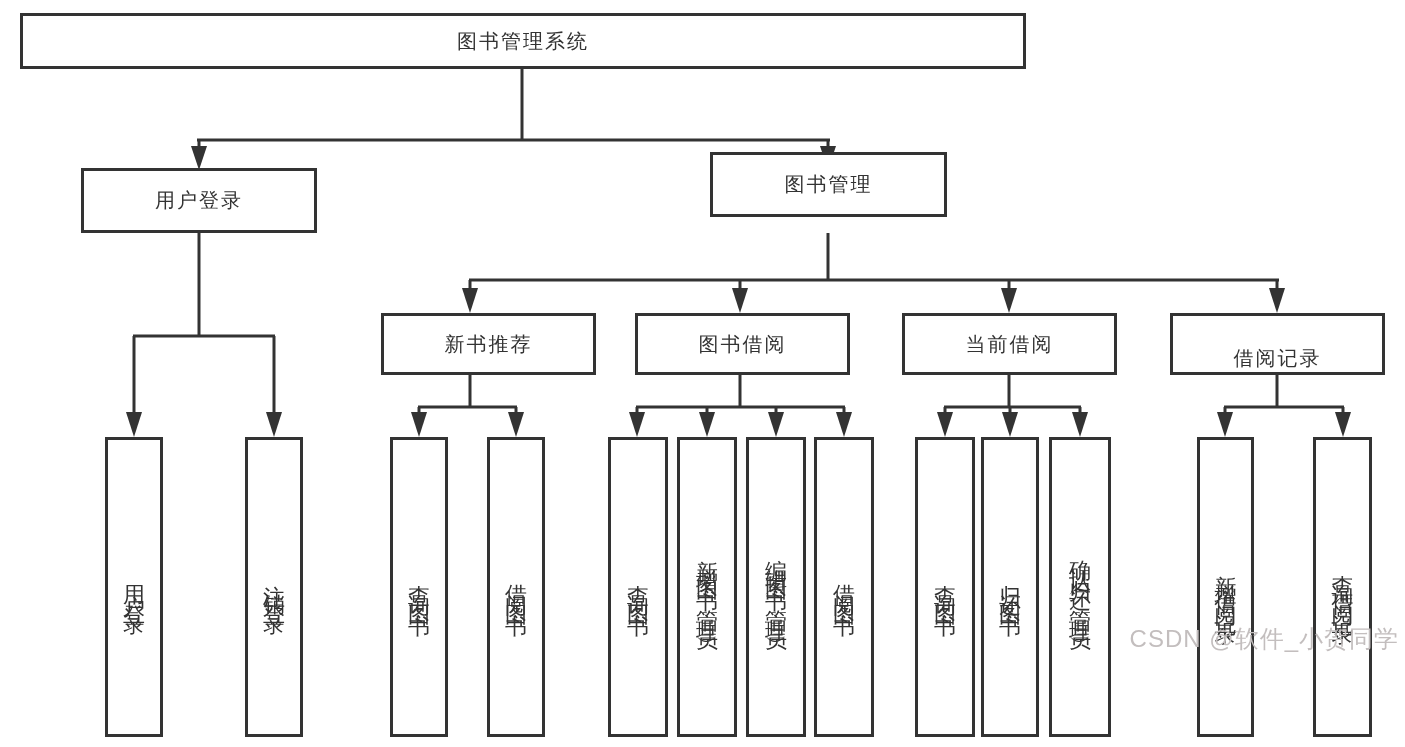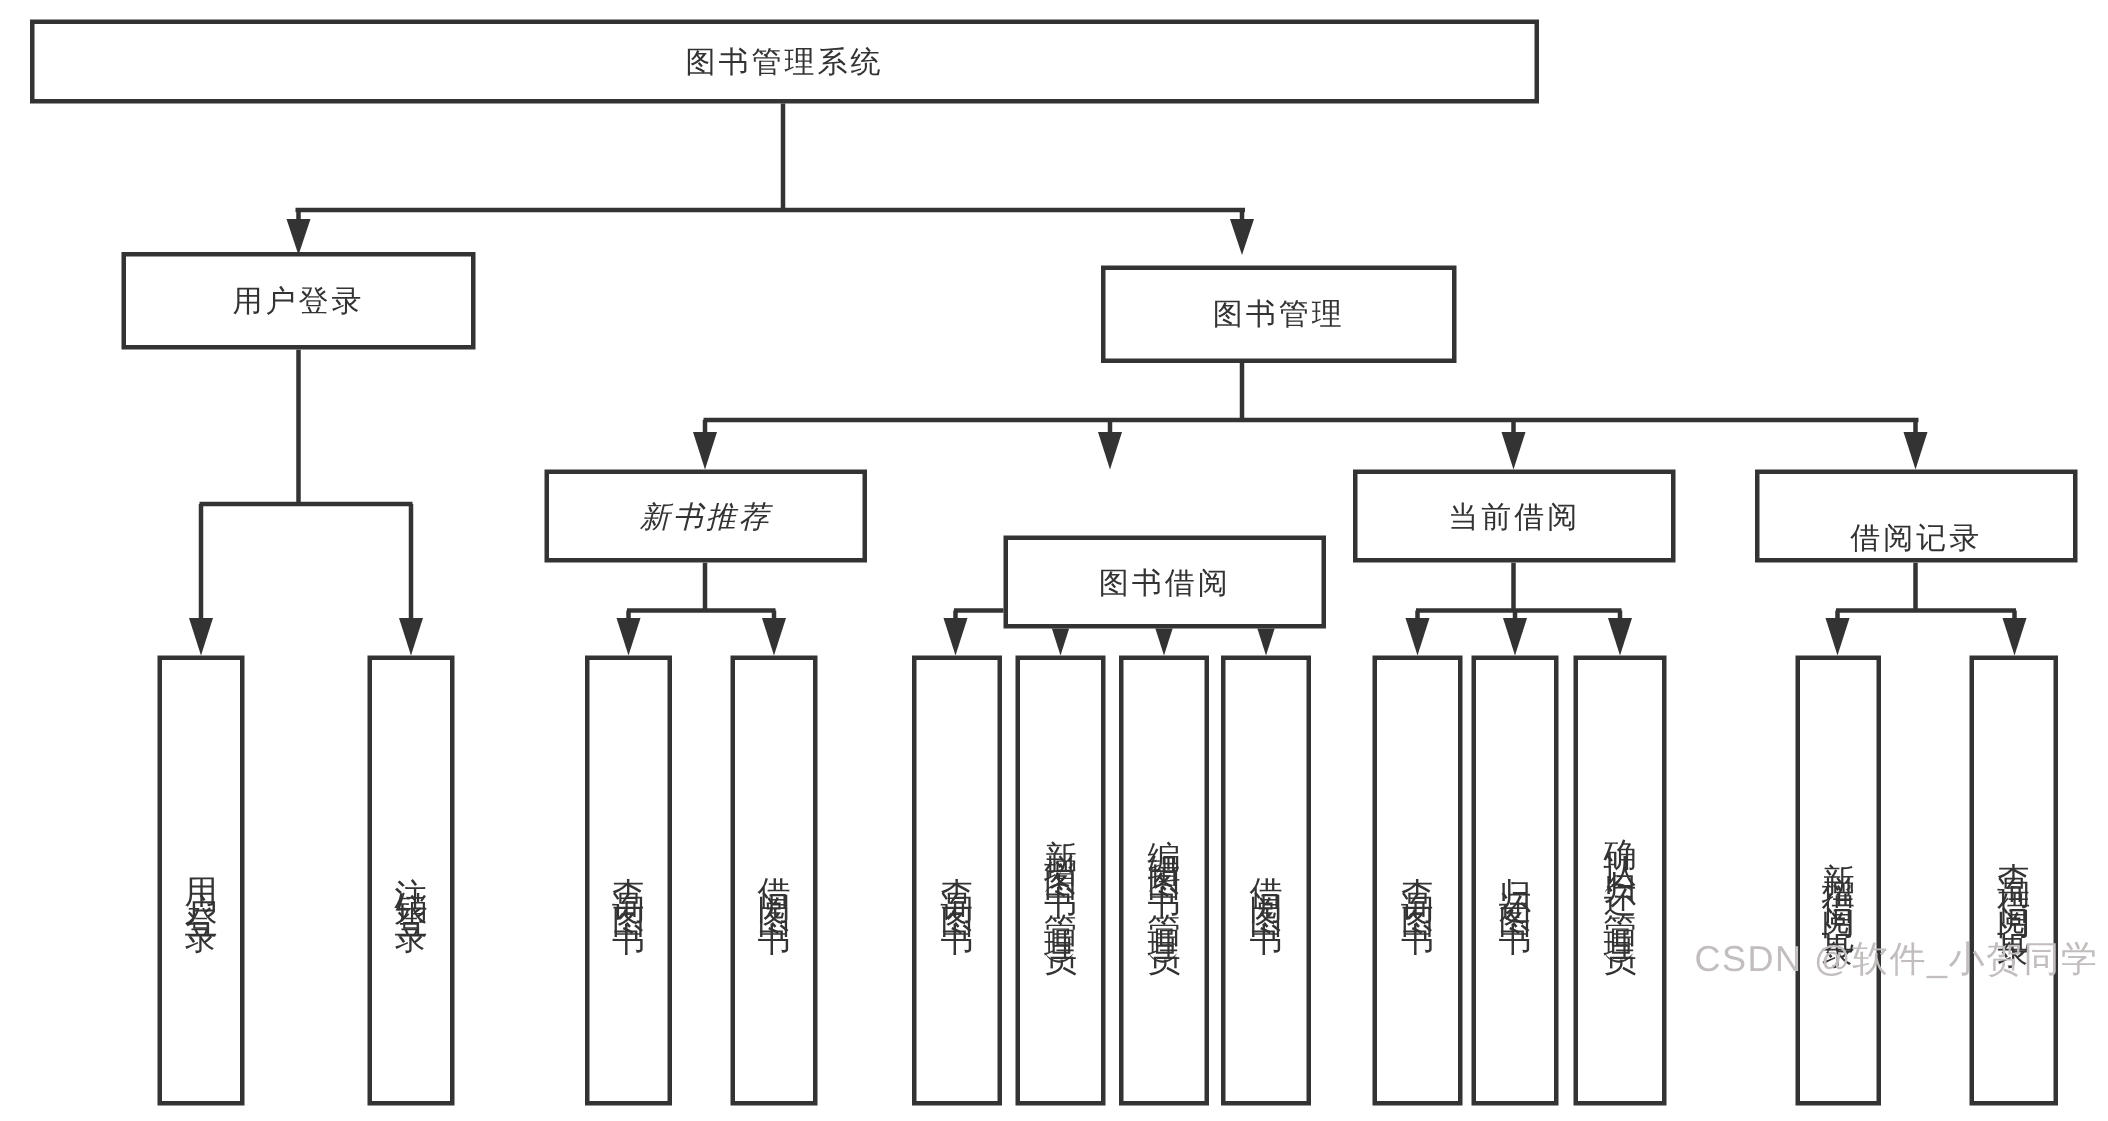--- a/index.html
+++ b/index.html
@@ -18,24 +18,24 @@
     font-size:20px;letter-spacing:2px;white-space:nowrap;color:#333333;
   }
   .vnode span{
     writing-mode:vertical-rl;text-orientation:mixed;
     font-size:22px;letter-spacing:10px;line-height:1;color:#333333;
   }
   
   #n-root  {left:20px;  top:13px;  width:1006px; height:56px;}
   
   #n-login {left:81px;  top:168px; width:236px;  height:65px;}
-  #n-mgmt  {left:710px; top:177px; width:237px;  height:65px;margin-left:24px;}
-  
-  #n-g0    {left:363px; top:313px; width:215px;  height:62px;font-style:italic;}
-  #n-g1    {left:669px; top:313px; width:215px;  height:62px;margin-top:44px;}
+  #n-mgmt  {left:710px; top:152px; width:237px;  height:65px;}
+  
+  #n-g0    {left:381px; top:313px; width:215px;  height:62px;}
+  #n-g1    {left:635px; top:313px; width:215px;  height:62px;}
   #n-g2    {left:902px; top:313px; width:215px;  height:62px;}
   #n-g3    {left:1170px;top:313px; width:215px;  height:62px;align-items:flex-end;}
   
   .leaf{top:437px;height:300px;}
   #n-l0 {left:105px; width:58px;}
   #n-l1 {left:245px; width:58px;}
   #n-l2 {left:390px; width:58px;}
   #n-l3 {left:487px; width:58px;}
   #n-l4 {left:608px; width:60px;}
   #n-l5 {left:677px; width:60px;}

